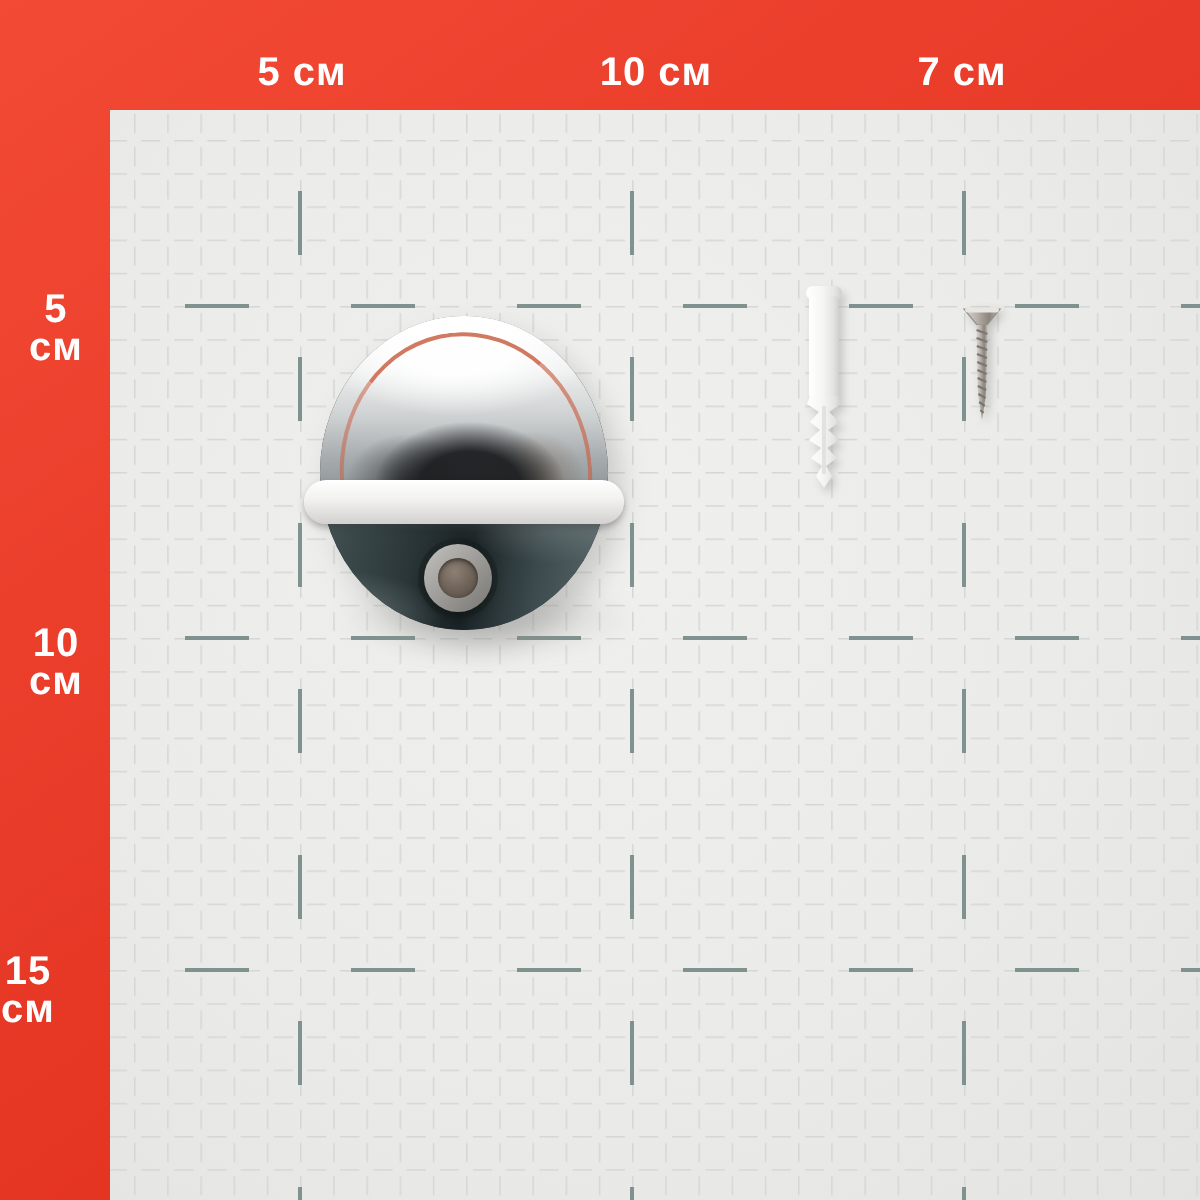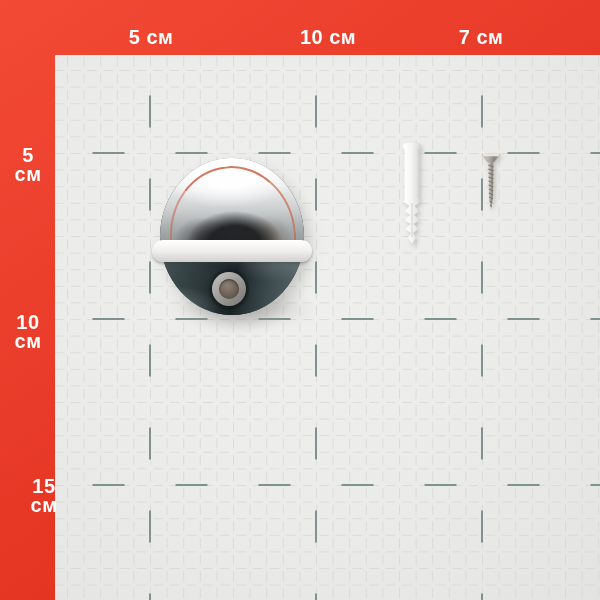--- a/index.html
+++ b/index.html
@@ -101,21 +101,21 @@
   <div class="ruler-label" style="left:481px;top:25px">7 см</div>
 
   <div class="ruler-label" style="left:28px;top:153px">
     <span>5</span><br>
     <span>см</span>
   </div>
   <div class="ruler-label" style="left:28px;top:320px">
     <span>10</span><br>
     <span>см</span>
   </div>
-  <div class="ruler-label" style="left:44px;top:484px">
+  <div class="ruler-label" style="left:14px;top:484px">
     <span>15</span><br>
     <span>см</span>
   </div>
 
   <div class="stopper-wrap">
     <div class="stopper-shadow"></div>
     <div class="sphere">
       <div class="dome"></div>
       <div class="red-arc"></div>
       <div class="sphere-bottom"></div>

